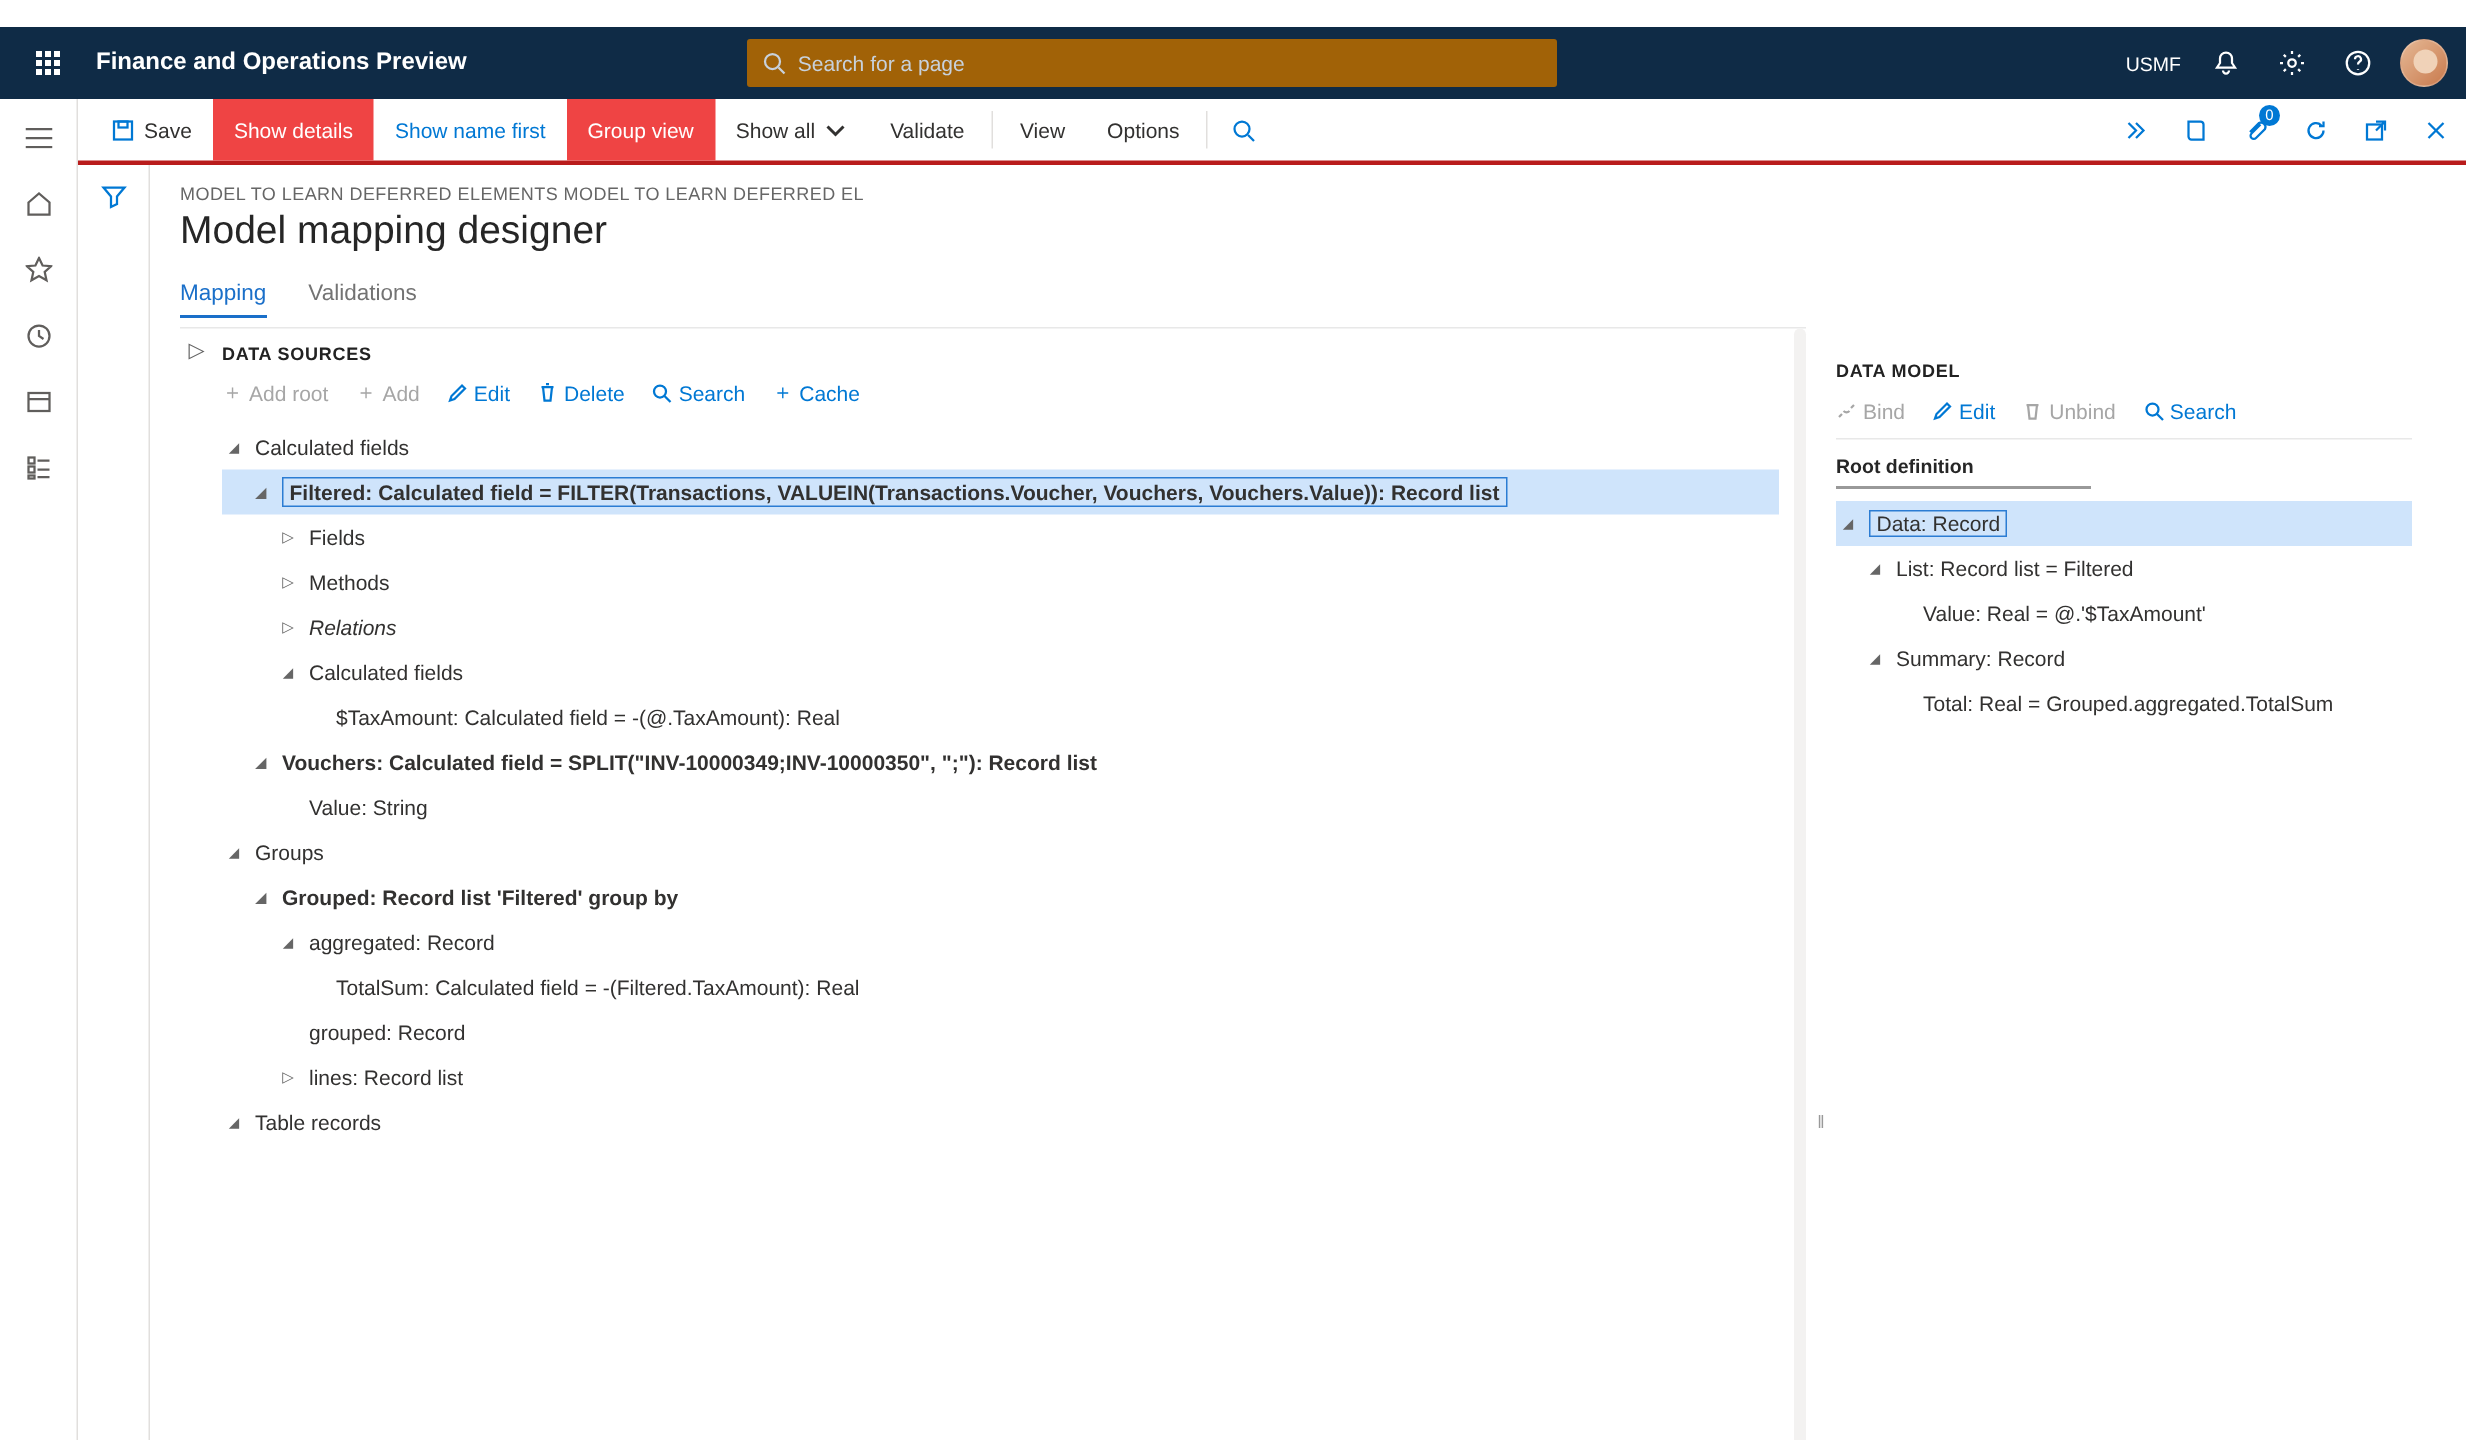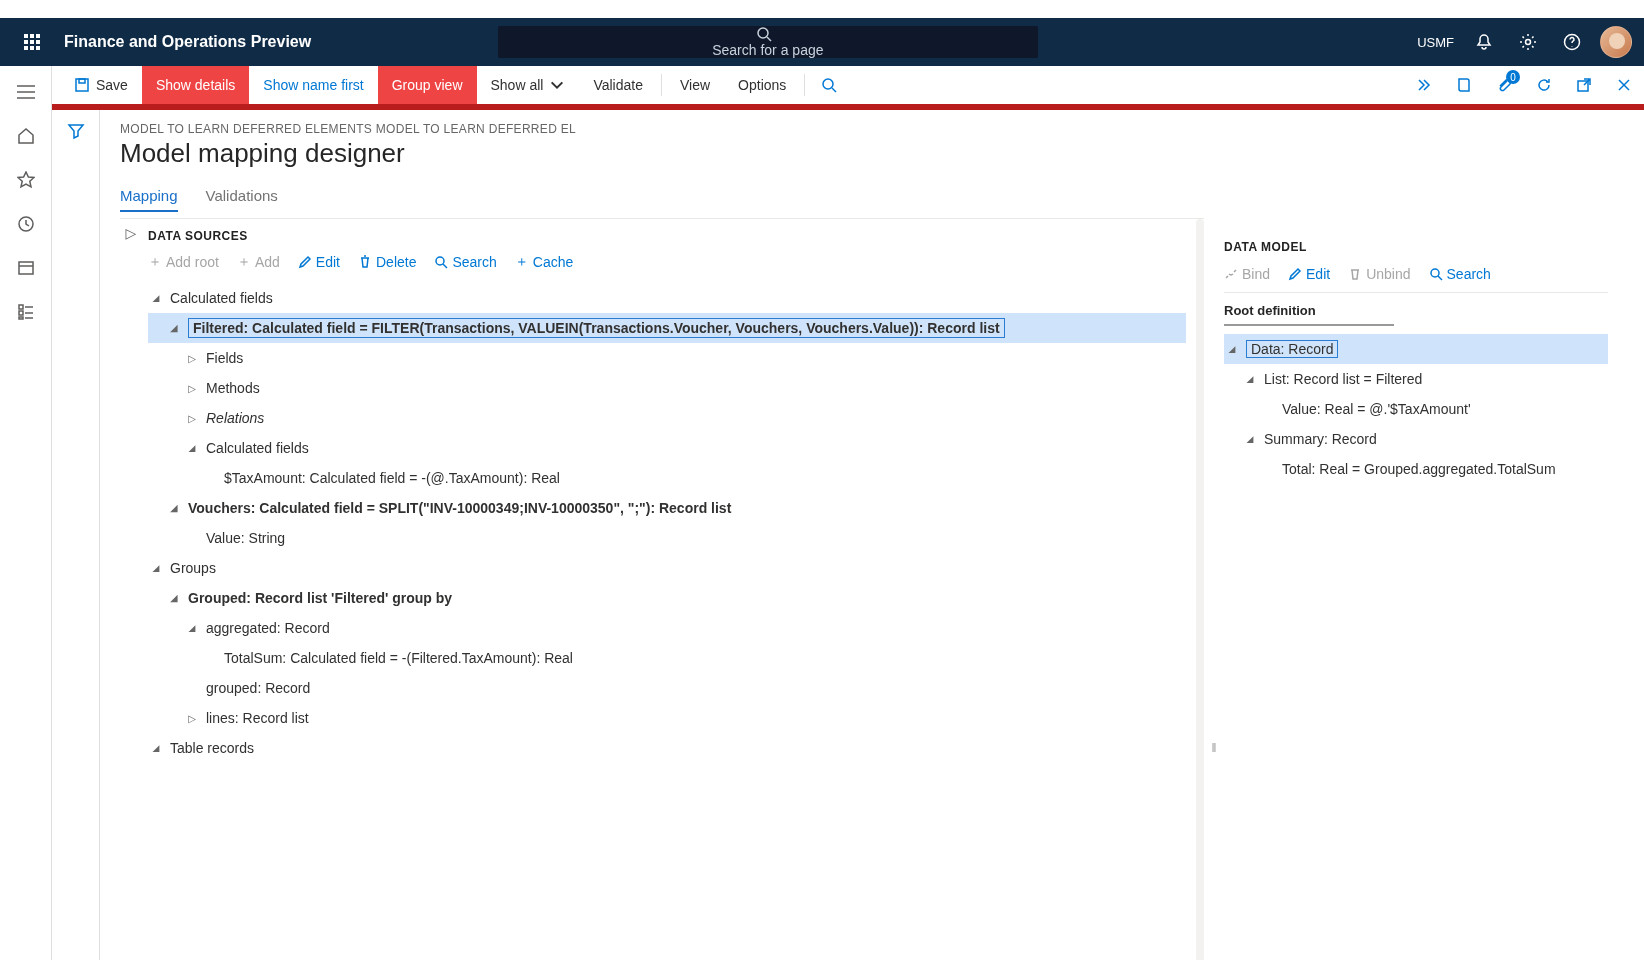--- a/index.html
+++ b/index.html
@@ -2,35 +2,35 @@
 <html><head>
 <meta charset="utf-8">
 <style>
 * { box-sizing: border-box; margin: 0; padding: 0; }
 body { font-family: "Segoe UI", -apple-system, sans-serif; font-size: 14px; color: #323130; background: #fff; overflow: hidden; }
 .topbar { height: 48px; background: #0f2b46; display: flex; align-items: center; color: #fff; padding: 0 8px; margin-top: 18px; }
 .waffle { width: 48px; height: 48px; display: flex; align-items: center; justify-content: center; cursor: pointer; }
 .waffle-grid { display: grid; grid-template-columns: repeat(3,4px); grid-template-rows: repeat(3,4px); gap: 2px; }
 .waffle-grid span { width: 4px; height: 4px; background: #fff; }
 .app-title { font-size: 16px; font-weight: 600; margin-left: 8px; }
-.search-box { margin-left: auto; margin-right: auto; width: 540px; height: 32px; background: #0f172a; border-radius: 2px; display: flex; align-items: center; padding: 0 10px; color: #c8d1db; flex-direction: column; }
+.search-box { margin-left: auto; margin-right: auto; width: 540px; height: 32px; background: #a16207; border-radius: 2px; display: flex; align-items: center; padding: 0 10px; color: #c8d1db; }
 .search-box svg { margin-right: 8px; }
 .search-box span { font-size: 14px; }
 .topright { display: flex; align-items: center; gap: 4px; margin-left: auto; }
 .topright .ico { width: 40px; height: 48px; display: flex; align-items: center; justify-content: center; cursor: pointer; color: #fff; }
 .company-label { font-size: 13px; padding: 0 6px; }
 .avatar { width: 32px; height: 32px; border-radius: 50%; background: linear-gradient(135deg,#e5b895,#c97a4d); border: 1px solid #fff3; overflow:hidden; position:relative;}
 .avatar::after{content:"";position:absolute;left:8px;top:6px;width:16px;height:16px;border-radius:50%;background:#f0d2b8;}
 
 .shell { display: flex; height: calc(100vh - 48px); }
 .leftnav { width: 52px; border-right: 1px solid #e1dfdd; display: flex; flex-direction: column; align-items: center; padding-top: 6px; gap: 4px; }
 .leftnav .navico { width: 48px; height: 40px; display: flex; align-items: center; justify-content: center; color: #605e5c; cursor: pointer; }
 
 .page { flex: 1; display: flex; flex-direction: column; min-width: 0; }
-.cmdbar { height: 44px; border-bottom: 6px solid #b91c1c; display: flex; align-items: stretch; padding-left: 8px; }
+.cmdbar { height: 44px; border-bottom: 3px solid #b91c1c; display: flex; align-items: stretch; padding-left: 8px; }
 .cmdbtn { display: flex; align-items: center; padding: 0 14px; font-size: 14px; color: #323130; cursor: pointer; border: none; background: none; gap: 6px; }
 .cmdbtn.blue { background: #ef4444; color: #fff; }
 .cmdbtn.link { color: #0078d4; }
 .cmdbtn svg { width: 16px; height: 16px; }
 .cmdspacer { flex: 1; }
 .cmdico { width: 40px; display: flex; align-items: center; justify-content: center; color: #0078d4; cursor: pointer; position: relative; }
 .badge { position: absolute; top: 4px; right: 4px; background: #0078d4; color: #fff; font-size: 10px; border-radius: 8px; min-width: 14px; height: 14px; display: flex; align-items: center; justify-content: center; padding: 0 3px; }
 .cmdsep { width:1px; background:#e1dfdd; margin:8px 4px;}
 
 .content { flex: 1; display: flex; min-height: 0; }

